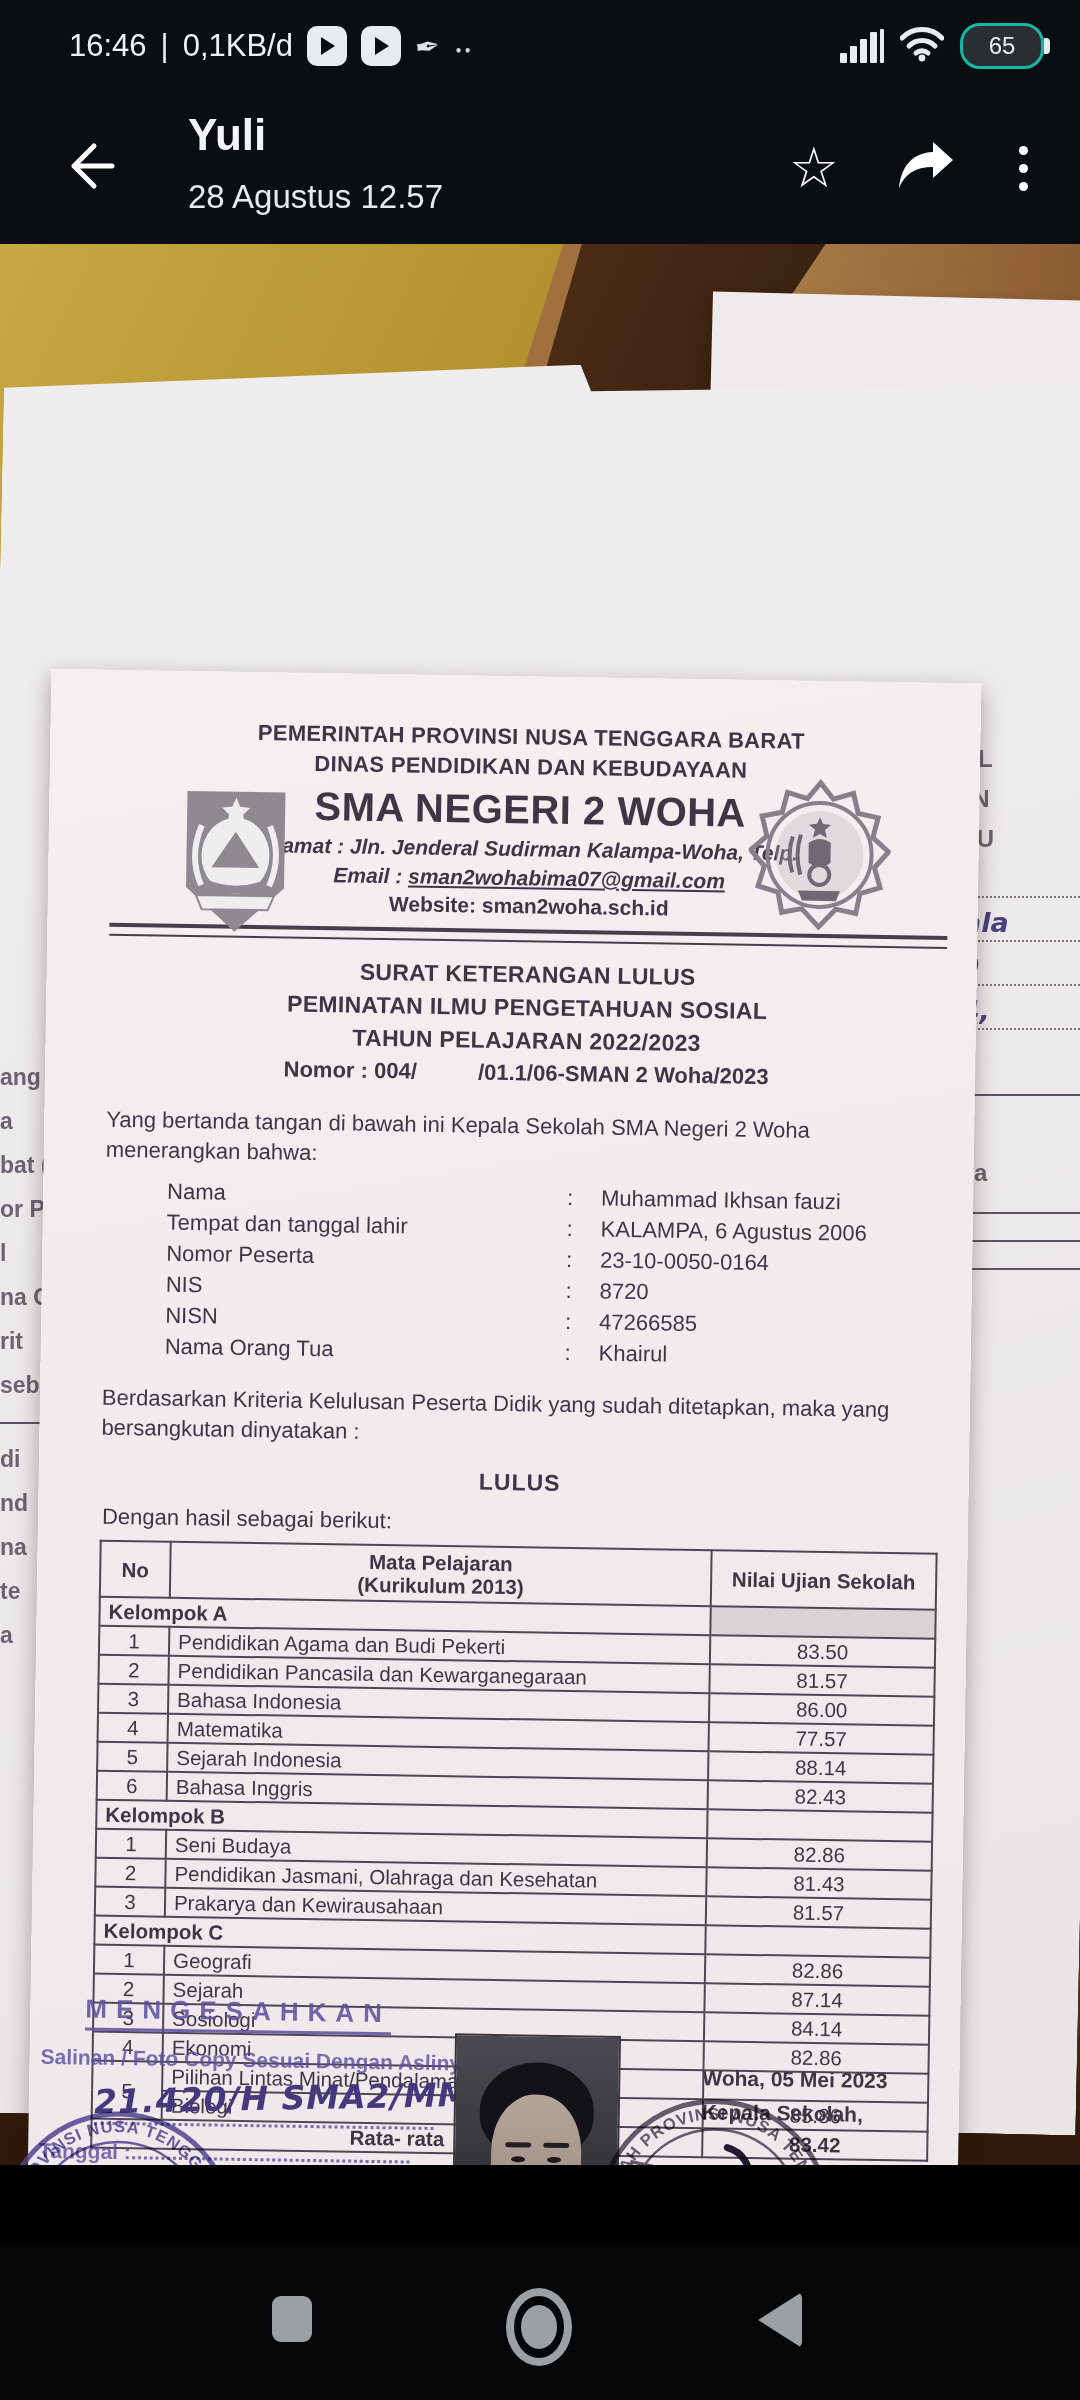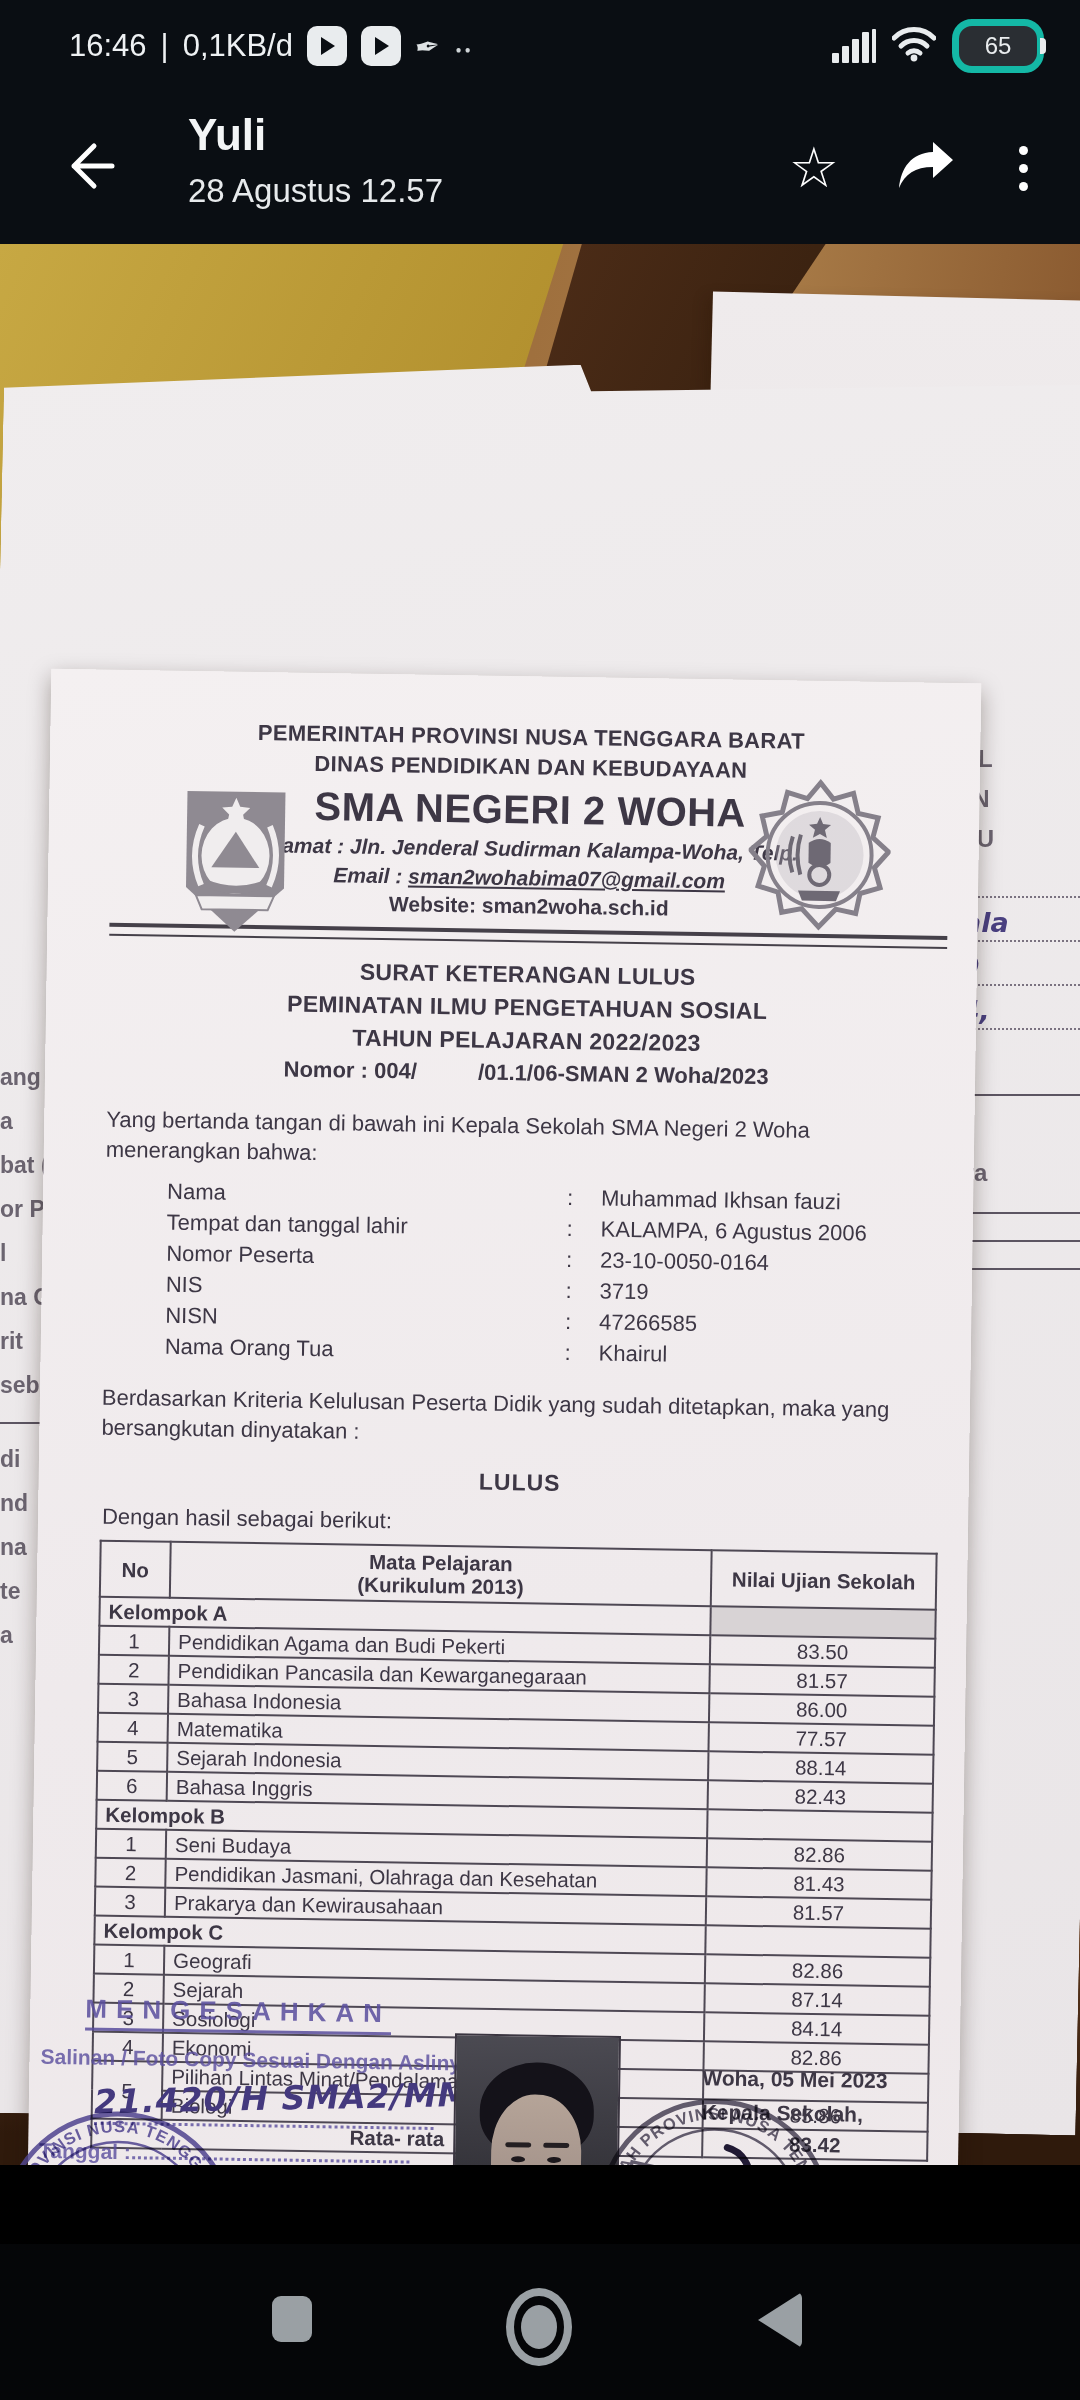--- a/index.html
+++ b/index.html
@@ -10,30 +10,30 @@
   .statusbar{position:absolute;left:0;top:0;width:1080px;height:92px;background:#0a0e13;
     display:flex;align-items:center;color:#eef1f3;}
   .sb-left{display:flex;align-items:center;gap:14px;padding-left:69px;font-size:31px;font-weight:400;}
   .sb-chip{width:40px;height:40px;background:#e9ecee;border-radius:10px;display:flex;align-items:center;justify-content:center;}
   .sb-chip .tri{width:0;height:0;border-left:14px solid #0a0e13;border-top:9px solid transparent;border-bottom:9px solid transparent;margin-left:3px;}
   .sb-quill{font-size:30px;color:#dfe3e5;transform:rotate(-8deg);}
   .sb-dots{font-size:34px;letter-spacing:4px;color:#cfd4d7;margin-top:-14px;}
   .sb-right{position:absolute;right:36px;top:0;height:92px;display:flex;align-items:center;gap:16px;}
   .sig{display:flex;align-items:flex-end;gap:3px;height:34px;}
   .sig i{display:block;width:7px;background:#e9ecee;border-radius:1px;}
-  .batt{width:78px;height:40px;border:7px solid #14b8a6;border-radius:20px;display:flex;align-items:center;justify-content:center;
+  .batt{width:78px;height:40px;border:3px solid #14b8a6;border-radius:20px;display:flex;align-items:center;justify-content:center;
     font-size:24px;color:#e9ecee;background:#2a2e33;position:relative;}
   .batt::after{content:"";position:absolute;right:-9px;top:12px;width:6px;height:16px;background:#e9ecee;border-radius:0 4px 4px 0;}
 
   
   .appbar{position:absolute;left:0;top:92px;width:1080px;height:152px;background:#0a0e13;color:#f3f5f6;}
   .back{position:absolute;left:56px;top:42px;width:64px;height:64px;}
   .back svg{width:64px;height:64px;}
   .ab-title{position:absolute;left:188px;top:18px;font-size:44px;font-weight:700;}
-  .ab-sub{position:absolute;left:188px;top:80px;font-size:33px;font-weight:400;color:#e7eaec;}
+  .ab-sub{position:absolute;left:188px;top:86px;font-size:33px;font-weight:400;color:#e7eaec;}
   .ab-actions{position:absolute;right:0;top:0;height:152px;display:flex;align-items:center;gap:58px;padding-right:46px;}
   .star{font-size:56px;line-height:1;color:#fff;}
   .kebab{display:flex;flex-direction:column;gap:9px;padding:6px;}
   .kebab i{width:9px;height:9px;border-radius:50%;background:#fff;}
 
   
   .photo-area{position:absolute;left:0;top:244px;width:1080px;height:1921px;overflow:hidden;
     background:linear-gradient(100deg,#7b4d27 0%,#9a6a39 30%,#a87b47 55%,#8a5a30 78%,#5f3519 100%);}
   .wood-bottom{position:absolute;left:0;bottom:0;width:100%;height:11%;
     background:linear-gradient(180deg,#5a351b,#2f1a0c 85%);}
@@ -296,21 +296,21 @@
               <span class="val">KALAMPA, 6 Agustus 2006</span>
             </div>
             <div class="frow">
               <span class="lab">Nomor Peserta</span>
               <span class="col">:</span>
               <span class="val">23-10-0050-0164</span>
             </div>
             <div class="frow">
               <span class="lab">NIS</span>
               <span class="col">:</span>
-              <span class="val">3719</span>
+              <span class="val">8720</span>
             </div>
             <div class="frow">
               <span class="lab">NISN</span>
               <span class="col">:</span>
               <span class="val">47266585</span>
             </div>
             <div class="frow">
               <span class="lab">Nama Orang Tua</span>
               <span class="col">:</span>
               <span class="val">Khairul</span>

